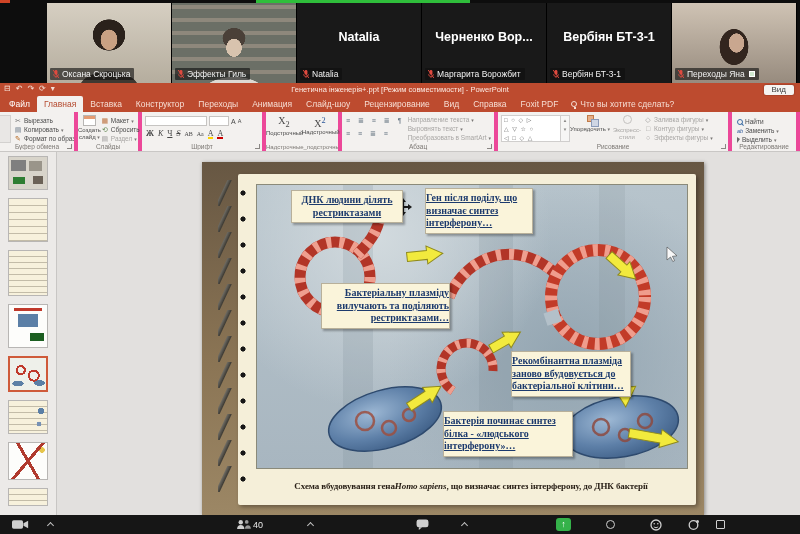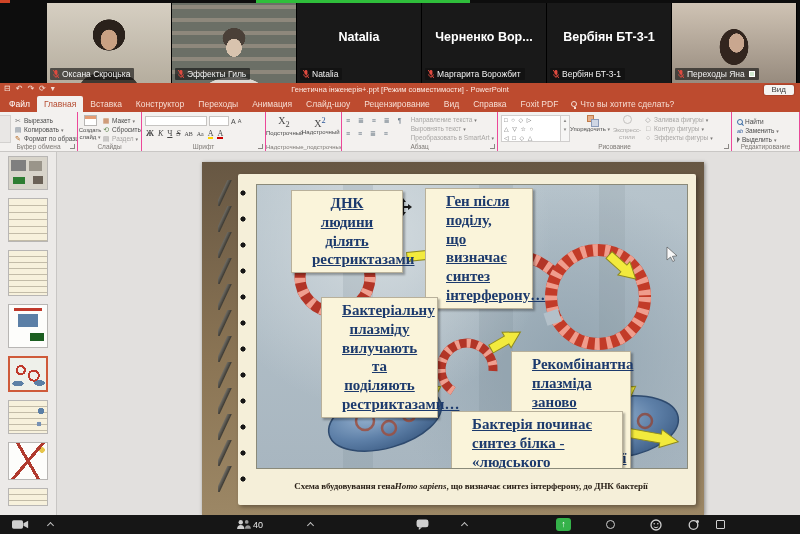--- a/index.html
+++ b/index.html
@@ -43,21 +43,21 @@
 #tabs-row{position:absolute;left:0;top:13px;width:800px;height:16px;background:#bd4b2f;display:flex;align-items:flex-end;padding-left:2px}
 .ppt-tab{color:#f6ddd3;font-size:8.5px;padding:3px 7px 3px;white-space:nowrap}
 .ppt-tab.file{color:#fff;font-weight:normal}
 .ppt-tab.active{background:#f3f1ef;color:#b5492d;border-radius:2px 2px 0 0}
 .assist{display:flex;align-items:center;gap:3px;color:#f6ddd3;font-size:8.5px;padding:3px 6px}
 .bulb{display:inline-block;width:6px;height:6px;border:1px solid #f6ddd3;border-radius:50%;position:relative}
 .bulb::after{content:"";position:absolute;left:1.5px;bottom:-2.5px;width:2px;height:2px;background:#f6ddd3}
 
 
 #ribbon{position:absolute;left:0;top:29px;width:800px;height:40px;background:#f3f1ef;border-bottom:1px solid #c9c7c5;display:flex}
-.grp{position:relative;border-right:1px solid #ec4899;height:100%}
+.grp{position:relative;border-right:4px solid #ec4899;height:100%}
 .grp-label{position:absolute;bottom:1px;left:0;width:100%;text-align:center;font-size:6.5px;color:#7c7874;white-space:nowrap;overflow:hidden}
 .dlg{position:absolute;right:2px;bottom:2px;width:5px;height:5px;border-right:1px solid #8a8784;border-bottom:1px solid #8a8784}
 .rrow{font-size:6.5px;color:#4a4a4a;height:9px;display:flex;align-items:center;gap:2px;white-space:nowrap;overflow:hidden}
 .rrow.gray{color:#a8a6a4}
 .ric{font-size:7px;width:8px;text-align:center;flex:0 0 auto}
 .caret{font-size:5px;color:#7a7876}
 .g1{width:78px}.g2{width:64px}.g3{width:124px}.g4{width:76px}.g5{width:156px}.g6{width:234px}.g7{width:68px}
 .paste-frag{position:absolute;left:0;top:3px;width:11px;height:28px;background:#e9e7e5;border:1px solid #d3d1cf;border-left:none}
 .clip-rows{margin-left:14px;padding-top:4px}
 .bigbtn{width:32px;text-align:center;font-size:6px;color:#4a4a4a;padding-top:3px;line-height:1.15}
@@ -126,28 +126,28 @@
   radial-gradient(circle 4px at 25px 13px,#161616 60%,rgba(0,0,0,0) 68%),
   linear-gradient(115deg,rgba(0,0,0,0) 8px,#6a675f 9px,#403d36 12px,rgba(0,0,0,0) 13px);
  background-size:34px 26px;background-repeat:repeat-y}
 #picture{position:absolute;left:18px;top:10px;width:432px;height:285px;border:1px solid #8a8a7a;overflow:hidden;
  background-image:
   radial-gradient(circle at 28% 18%,#d2dade 0,rgba(0,0,0,0) 45%),
   radial-gradient(circle at 72% 62%,#93a5b1 0,rgba(0,0,0,0) 50%),
   linear-gradient(#b7c4cc,#a8b6c0)}
 #pic-svg{position:absolute;left:0;top:0;width:432px;height:285px}
 .tbox{position:absolute;background:#faf4da;border:1px solid #b8b09a;box-shadow:1.5px 1.5px 2px rgba(0,0,0,.3);
- padding:3px 20px;font-family:"Liberation Serif",serif;font-weight:bold;font-size:15px;line-height:1.25;
+ padding:3px 0;font-family:"Liberation Serif",serif;font-weight:bold;font-size:10px;line-height:1.25;
  color:#1c3a6d;text-decoration:underline}
 .tb1{left:34px;top:5px;width:112px;text-align:center}
 .tb2{left:168px;top:3px;width:108px}
 .tb3{left:308px;top:3px;width:116px}
-.tb4{left:64px;top:112px;width:117px;text-align:center}
+.tb4{left:64px;top:98px;width:129px;text-align:right}
 .tb5{left:254px;top:166px;width:120px}
-.tb6{left:194px;top:226px;width:172px}
+.tb6{left:186px;top:226px;width:130px}
 #caption{position:absolute;left:12px;right:4px;top:299px;height:26px;display:flex;align-items:center;justify-content:center;
  font-family:"Liberation Serif",serif;font-weight:bold;font-size:9px;color:#2a2118;white-space:nowrap;letter-spacing:-0.1px}
 #caption .it{font-style:italic}
 
 
 #bottom-bar{position:absolute;left:0;top:515px;width:800px;height:19px;background:#161616}
 .bb{position:absolute;top:0;height:19px;display:flex;align-items:center}
 .chev{width:5px;height:5px;border-left:1.5px solid #bfbfbf;border-top:1.5px solid #bfbfbf;transform:rotate(45deg);margin-top:2px}
 .count{color:#e8e8e8;font-size:9px;margin-left:2px}
 .rec-circle{width:9px;height:9px;border:1.5px solid #cfcfcf;border-radius:50%}

